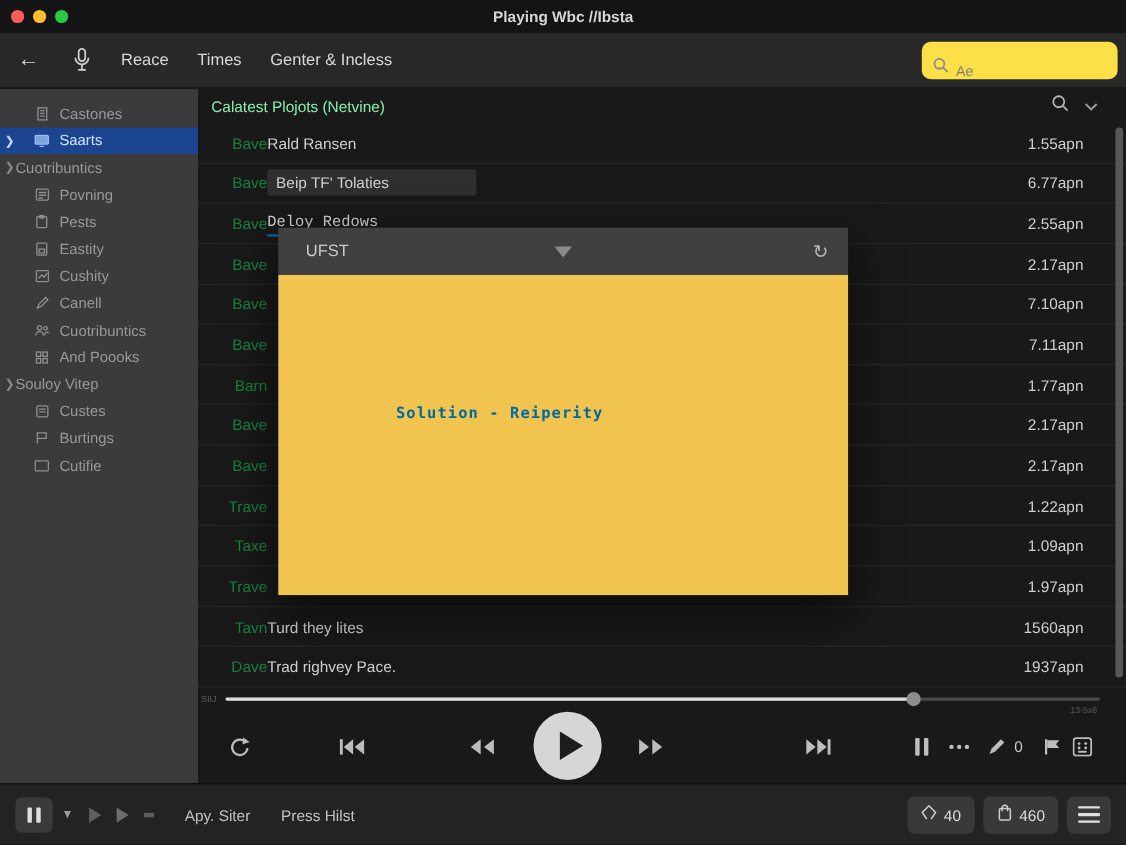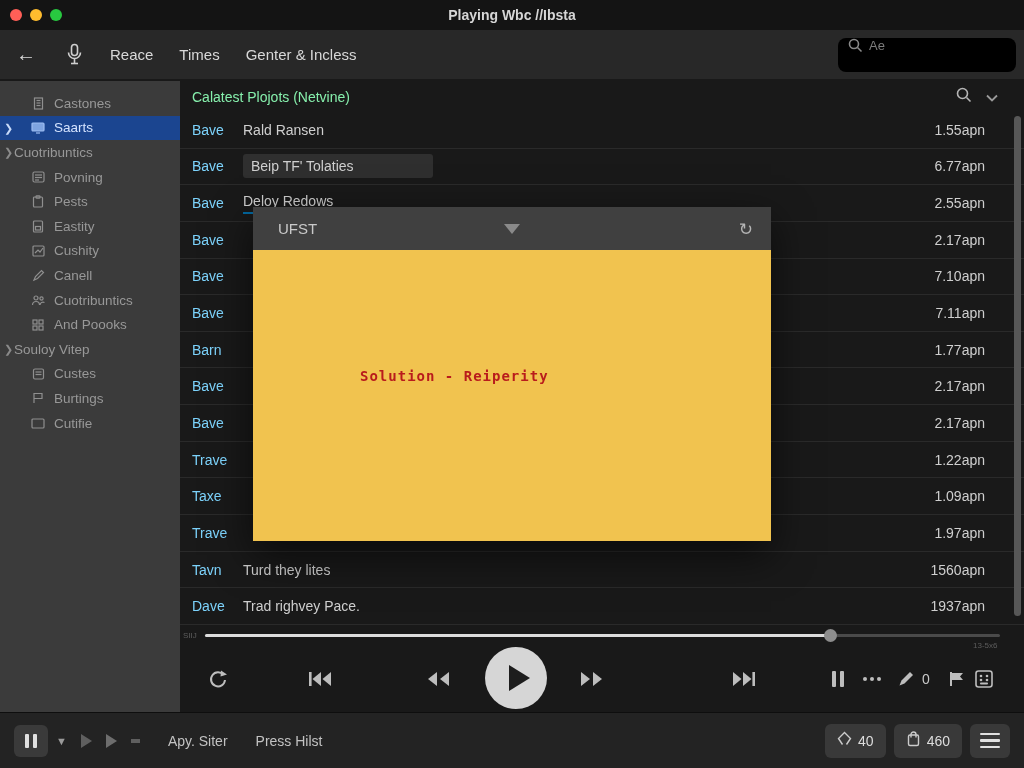--- a/index.html
+++ b/index.html
@@ -15,22 +15,22 @@
   .titlebar .title { color:#d6d6d6; font-size:14px; font-weight:bold; }
 
   
   .toolbar { position:absolute; top:30px; left:0; right:0; height:50px; background:#282828;
     border-bottom:1px solid #191919; display:flex; align-items:center; }
   .back-btn { width:52px; text-align:center; color:#dcdcdc; font-size:20px; cursor:default; }
   .tb-icon { position:relative; width:44px; display:flex; justify-content:center; align-items:center; }
   .tb-underline { position:absolute; left:94px; top:74px; width:64px; height:3px; background:#e6e6e6; border-radius:2px; }
   .tb-tabs { display:flex; align-items:center; gap:26px; margin-left:14px; }
   .tb-tab { color:#d8d8d8; font-size:15px; }
-  .searchbox { position:absolute; right:8px; top:8px; width:178px; height:34px; background:#000000;
-    border-radius:8px; display:flex; align-items:flex-start; padding:0 10px; gap:6px; }
+  .searchbox { position:absolute; right:8px; top:8px; width:178px; height:34px; background:#fde047;
+    border-radius:8px; display:flex; align-items:flex-end; padding:0 10px; gap:6px; }
   .searchbox .ph { color:#7d7d7d; font-size:13px; }
 
   
   .sidebar { position:absolute; top:81px; left:0; width:180px; bottom:56px; background:#3b3b3b; padding-top:10px; }
   .sb-item { position:relative; height:24.6px; display:flex; align-items:center; color:#989898;
     font-size:13.5px; padding-left:30px; }
   .sb-item .sb-chev { position:absolute; left:4px; top:50%; transform:translateY(-50%);
     color:#8a8a8a; font-size:11px; display:none; }
   .sb-item.has-chev .sb-chev { display:block; }
   .sb-item .sb-icon { width:16px; height:16px; margin-right:8px; display:flex; align-items:center; justify-content:center; }
@@ -40,25 +40,25 @@
   .sb-item.selected svg { stroke:#9dbdf2; fill:#7fa4e0; }
   .sb-item.selected .sb-chev { color:#c8daf8; }
 
   
   .main { position:absolute; top:81px; left:180px; right:0; bottom:56px; background:#191919; }
   .list-header { position:absolute; top:0; left:0; right:0; height:31px; display:flex; align-items:center; }
   .list-header .lh-title { color:#86efac; font-size:14px; margin-left:12px; }
   .lh-icons { position:absolute; right:26px; top:0; height:31px; display:flex; align-items:center; gap:14px; }
   .rows { position:absolute; top:31px; left:0; right:0; }
   .row { height:36.65px; display:flex; align-items:center; border-bottom:1px solid #2a2a2a; }
-  .row .c1 { width:63px; padding-left:12px; color:#7dd3fc; font-size:14px; flex:none; }
+  .row .c1 { width:63px; padding-left:12px; color:#15803d; font-size:14px; flex:none;text-align:right; }
   .row .c2 { flex:1; color:#cfcfcf; font-size:14px; }
   .row .c2t { display:inline-block; }
   .row.hl .c2t { background:#2f2f2f; border-radius:3px; padding:4px 8px; min-width:190px; }
-  .row.ul .c2t { border-bottom:2px solid #0369a1; padding-bottom:3px; }
+  .row.ul .c2t { border-bottom:2px solid #0369a1; padding-bottom:3px;font-family:Liberation Mono, monospace; }
   .row .c3 { width:120px; flex:none; text-align:right; padding-right:39px; color:#cfcfcf; font-size:14px; }
 
   .vscroll { position:absolute; right:3px; top:35px; width:7px; height:500px; background:#575757; border-radius:4px; }
 
   
   .progress { position:absolute; left:0; right:0; top:544px; height:26px; }
   .p-left { position:absolute; left:3px; top:6px; color:#5d5d5d; font-size:8px; }
   .p-right { position:absolute; left:793px; top:16px; color:#5d5d5d; font-size:8px; }
   .p-track { position:absolute; left:25px; top:9px; width:795px; height:3px; background:#4a4a4a; border-radius:2px; }
   .p-fill { position:absolute; left:0; top:0; height:3px; background:#dcdcdc; border-radius:2px; }
@@ -79,21 +79,21 @@
   
   .popup { position:absolute; left:253px; top:207px; width:518px; z-index:20;
     box-shadow:0 14px 38px rgba(0,0,0,.6); }
   .popup-head { height:43px; background:#404040; display:flex; align-items:center; position:relative; }
   .popup-head .ph-label { color:#c9c9c9; font-size:15px; margin-left:25px; }
   .ph-dd { position:absolute; left:50%; top:50%; transform:translate(-50%,-50%); width:0; height:0;
     border-left:8px solid transparent; border-right:8px solid transparent; border-top:10px solid #8a8a8a; }
   .ph-refresh { position:absolute; right:18px; top:50%; transform:translateY(-50%); color:#b5b5b5; font-size:17px; }
   .popup-body { height:291px; position:relative; }
   .note-text { position:absolute; left:107px; top:118px; font-family:"DejaVu Sans Mono", monospace;
-    font-size:14px; letter-spacing:1px; color:#b91c1c; font-weight:bold; }
+    font-size:14px; letter-spacing:1px; color:#0369a1; font-weight:bold; }
 
   
   .bottombar { position:absolute; left:0; right:0; bottom:0; height:56px; background:#232323;
     border-top:1px solid #0e0e0e; display:flex; align-items:center; }
   .bb-pause { width:34px; height:32px; background:#3a3a3a; border-radius:6px; margin-left:14px;
     display:flex; align-items:center; justify-content:center; gap:4px; }
   .bb-pause i { width:4px; height:14px; background:#e0e0e0; border-radius:1px; }
   .bb-chev { color:#9a9a9a; font-size:11px; margin-left:8px; }
   .bb-tri { width:0; height:0; border-top:7px solid transparent; border-bottom:7px solid transparent;
     border-left:11px solid #5f5f5f; margin-left:14px; }

